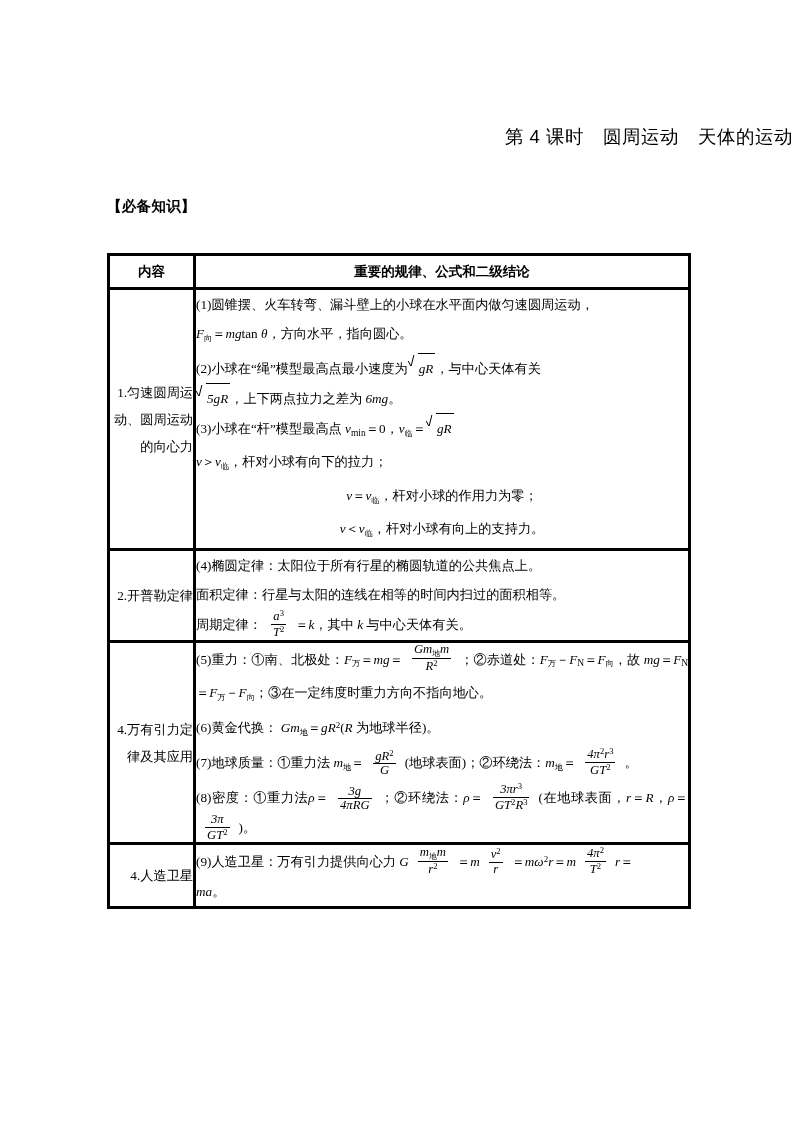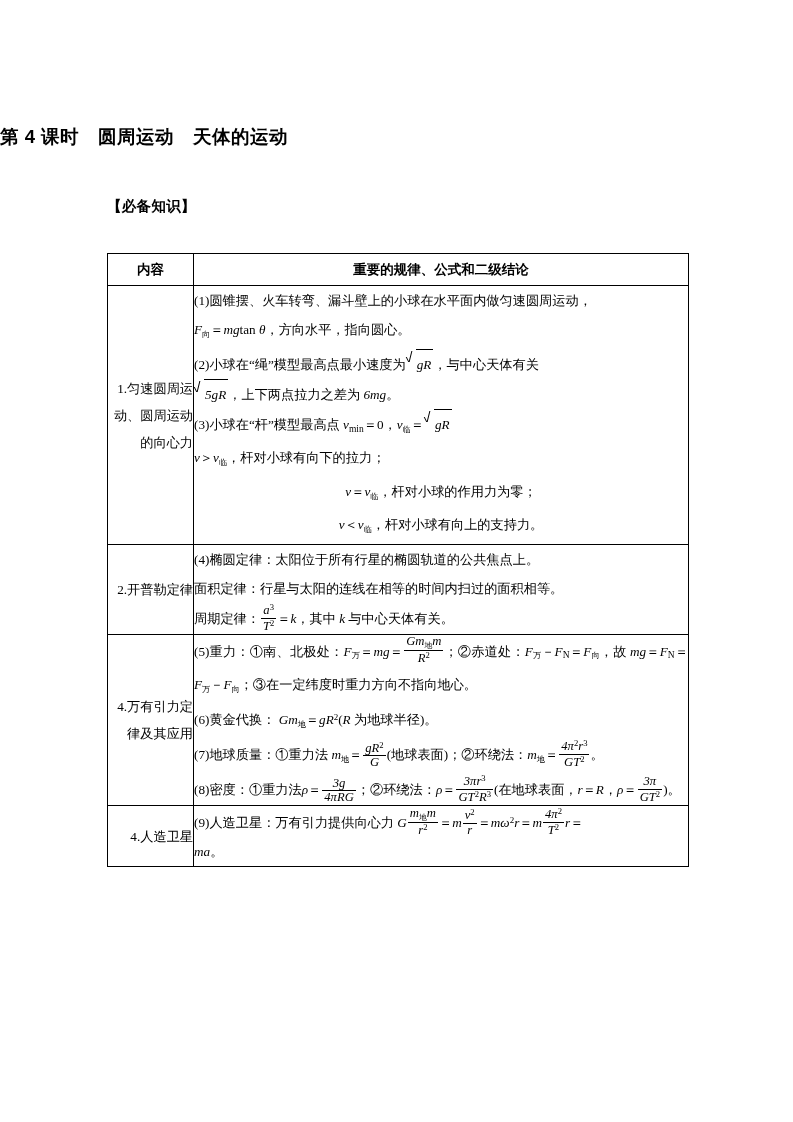--- a/index.html
+++ b/index.html
@@ -20,23 +20,23 @@
     left: 0; top: 0;
     width: 793px;
     height: 1122px;
     box-sizing: border-box;
   }
   .doc-title {
     position: absolute;
     left: 0;
     top: 124px;
     width: 793px;
-    text-align: left;
+    text-align: right;
     font-family: "Liberation Sans", "DejaVu Sans", sans-serif;
-    font-weight: bold;
+    font-weight: normal;
     font-size: 18.5px;
     letter-spacing: 0.5px;
   }
   .section-head {
     position: absolute;
     left: 107px;
     top: 197px;
     font-family: "Liberation Sans", "DejaVu Sans", sans-serif;
     font-weight: bold;
     font-size: 14.5px;
@@ -44,21 +44,21 @@
   }
   table.kb {
     position: absolute;
     left: 107px;
     top: 253px;
     width: 581px;
     border-collapse: collapse;
     table-layout: fixed;
   }
   table.kb td, table.kb th {
-    border: 1px solid #000000;
+    border: 3px solid #000000;
     padding: 0;
     vertical-align: middle;
   }
   th.hdr {
     font-family: "Liberation Sans", "DejaVu Sans", sans-serif;
     font-weight: bold;
     font-size: 13.5px;
     text-align: center;
     height: 31px;
     line-height: 31px;
@@ -96,21 +96,21 @@
     vertical-align: 0.48em;
     font-style: normal;
   }
   
   .frac {
     display: inline-block;
     vertical-align: -0.52em;
     text-align: center;
     font-size: 0.96em;
     line-height: 1.08;
-    margin: 0 1px;
+    margin: 0 9px;
   }
   .frac > .num {
     display: block;
     padding: 0 2px;
     border-bottom: 1px solid #000;
   }
   .frac > .den {
     display: block;
     padding: 0 2px;
   }

